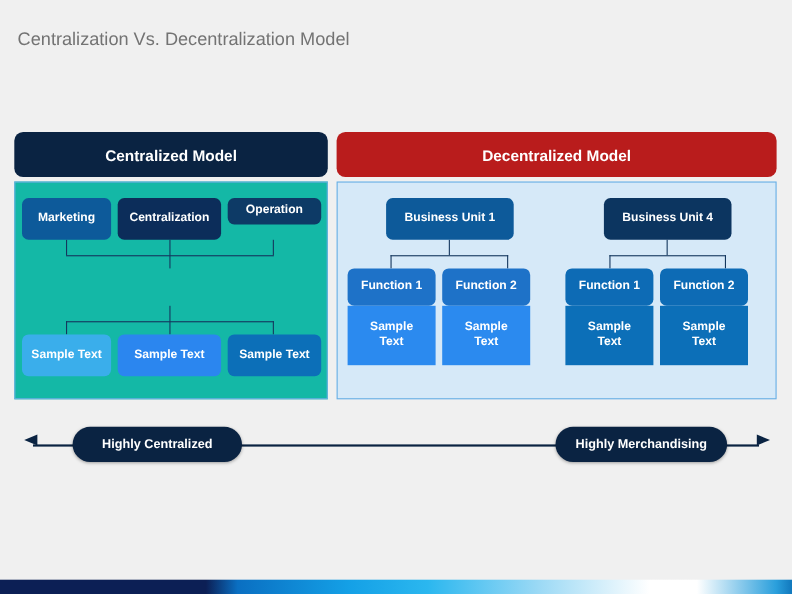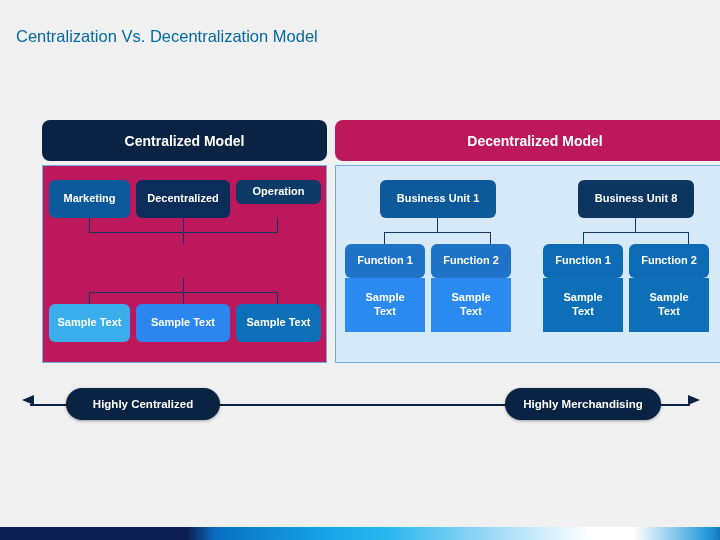--- a/index.html
+++ b/index.html
@@ -26,31 +26,30 @@
     font-size: 23px;
     font-weight: bold;
     color: #1a1a1a;
     letter-spacing: 0.2px;
     line-height: 1.1;
     margin: 0;
   }
   #page-subtitle {
     font-size: 16.5px;
     font-weight: normal;
-    color: #0369a1;
+    color: #737373;
     margin: 0;
     padding-top: 13px;
     line-height: 1.1;
   }
 
   
   .model-col {
     position: absolute;
     top: 120px;
-    margin-left: 29px;
   }
   #centralized-col { left: 13px; width: 285px; }
   #decentralized-col { left: 306px; width: 400px; }
 
   .model-header {
     height: 41px;
     border-radius: 8px;
     background: #0a2342;
     color: #ffffff;
     font-size: 14px;
@@ -175,39 +174,39 @@
 <body style="background: rgb(240, 240, 240);">
 
 <div id="header">
   <h2 id="page-subtitle">Centralization Vs. Decentralization Model</h2>
 </div>
 
 <div id="centralized-col" class="model-col">
 
   <div class="model-header" style="background-color: rgb(10, 35, 66);">Centralized Model</div>
 
-  <div id="centralized-body" class="model-body" style="background-color: #be185d; border-color: rgb(106, 176, 228);">
+  <div id="centralized-body" class="model-body" style="background-color: #14b8a6; border-color: rgb(106, 176, 228);">
 
     <div class="vline" style="left: 46px; top: 52px; height: 14px; background-color: rgb(20, 55, 94);"></div>
     <div class="vline" style="left: 140px; top: 52px; height: 14px; background-color: rgb(20, 55, 94);"></div>
     <div class="vline" style="left: 234px; top: 52px; height: 14px; background-color: rgb(20, 55, 94);"></div>
     <div class="hline" style="left: 46px; top: 66px; width: 189px; background-color: rgb(20, 55, 94);"></div>
     <div class="vline" style="left: 140px; top: 66px; height: 12px; background-color: rgb(20, 55, 94);"></div>
 
     <div class="vline" style="left: 140px; top: 112px; height: 14px; background-color: rgb(20, 55, 94);"></div>
     <div class="hline" style="left: 46px; top: 126px; width: 189px; background-color: rgb(20, 55, 94);"></div>
     <div class="vline" style="left: 46px; top: 126px; height: 12px; background-color: rgb(20, 55, 94);"></div>
     <div class="vline" style="left: 140px; top: 126px; height: 12px; background-color: rgb(20, 55, 94);"></div>
     <div class="vline" style="left: 234px; top: 126px; height: 12px; background-color: rgb(20, 55, 94);"></div>
 
     <div class="node" style="left: 6px; top: 14px; width: 81px; height: 38px; background-color: rgb(13, 90, 154);">
       <span>Marketing</span>
     </div>
     <div class="node" style="left: 93px; top: 14px; width: 94px; height: 38px; background-color: rgb(12, 45, 90);">
-      <span>Decentralized</span>
+      <span>Centralization</span>
     </div>
     <div class="node" style="left: 193px; top: 14px; width: 85px; height: 24px; background-color: rgb(13, 58, 102);">
       <span>Operation</span>
     </div>
 
 
     <div class="node" style="left: 6px; top: 138px; width: 81px; height: 38px; background-color: rgb(58, 174, 235);">
       <span>Sample Text</span>
     </div>
     <div class="node" style="left: 93px; top: 138px; width: 94px; height: 38px; background-color: rgb(43, 134, 239);">
@@ -215,21 +214,21 @@
     </div>
     <div class="node" style="left: 193px; top: 138px; width: 85px; height: 38px; background-color: rgb(12, 111, 184);">
       <span>Sample Text</span>
     </div>
 
   </div>
 </div>
 
 <div id="decentralized-col" class="model-col">
 
-  <div class="model-header" style="background-color: #be185d; text-align: center;">Decentralized Model</div>
+  <div class="model-header" style="background-color: #b91c1c; text-align: center;">Decentralized Model</div>
 
   <div id="decentralized-body" class="model-body" style="background-color: rgb(214, 233, 248); border-color: rgb(106, 176, 228);">
 
     <div class="vline" style="left: 101px; top: 52px; height: 14px; background-color: rgb(20, 55, 94);"></div>
     <div class="hline" style="left: 48px; top: 66px; width: 107px; background-color: rgb(20, 55, 94);"></div>
     <div class="vline" style="left: 48px; top: 66px; height: 12px; background-color: rgb(20, 55, 94);"></div>
     <div class="vline" style="left: 154px; top: 66px; height: 12px; background-color: rgb(20, 55, 94);"></div>
 
     <div class="node" style="left: 44px; top: 14px; width: 116px; height: 38px; background-color: rgb(13, 90, 154);">
       <span>Business Unit 1</span>
@@ -250,21 +249,21 @@
       <span>Sample</span>
       <span>Text</span>
     </div>
 
     <div class="vline" style="left: 299px; top: 52px; height: 14px; background-color: rgb(20, 55, 94);"></div>
     <div class="hline" style="left: 247px; top: 66px; width: 106px; background-color: rgb(20, 55, 94);"></div>
     <div class="vline" style="left: 247px; top: 66px; height: 12px; background-color: rgb(20, 55, 94);"></div>
     <div class="vline" style="left: 352px; top: 66px; height: 12px; background-color: rgb(20, 55, 94);"></div>
 
     <div class="node" style="left: 242px; top: 14px; width: 116px; height: 38px; background-color: rgb(12, 53, 96);">
-      <span>Business Unit 8</span>
+      <span>Business Unit 4</span>
     </div>
 
     <div class="node" style="left: 207px; top: 78px; width: 80px; height: 34px; background-color: rgb(13, 107, 181);">
       <span>Function 1</span>
     </div>
     <div class="node" style="left: 293px; top: 78px; width: 80px; height: 34px; background-color: rgb(13, 107, 181);">
       <span>Function 2</span>
     </div>
 
     <div class="node sq" style="left: 207px; top: 112px; width: 80px; height: 54px; flex-direction: column; background-color: rgb(12, 111, 184);">

